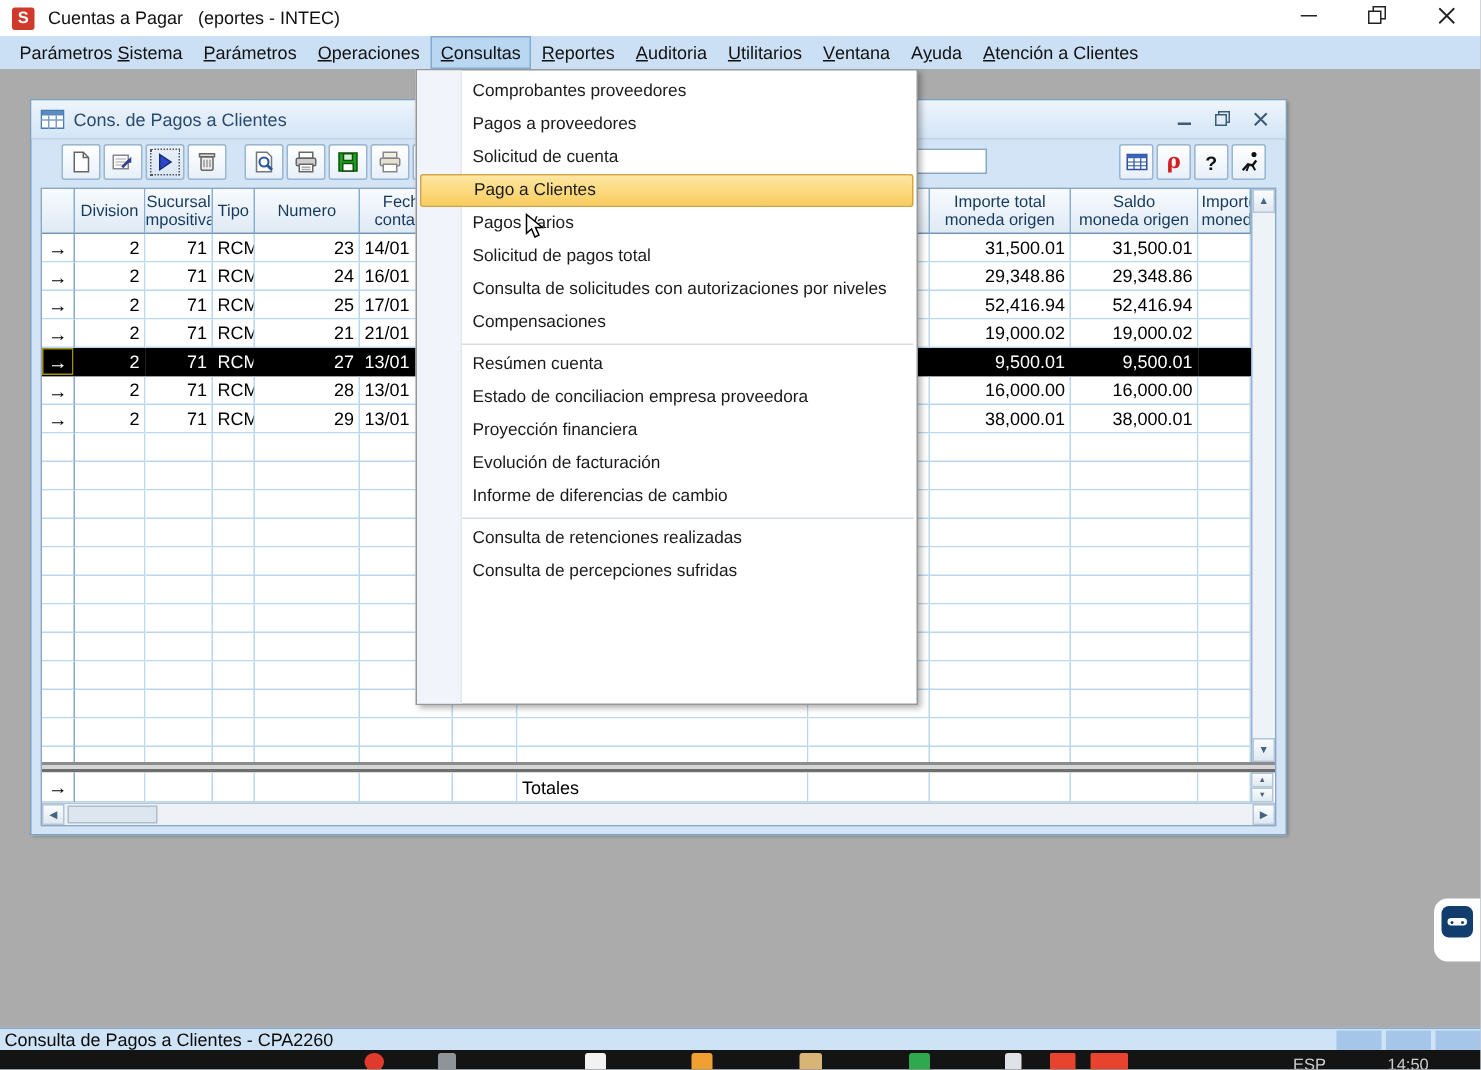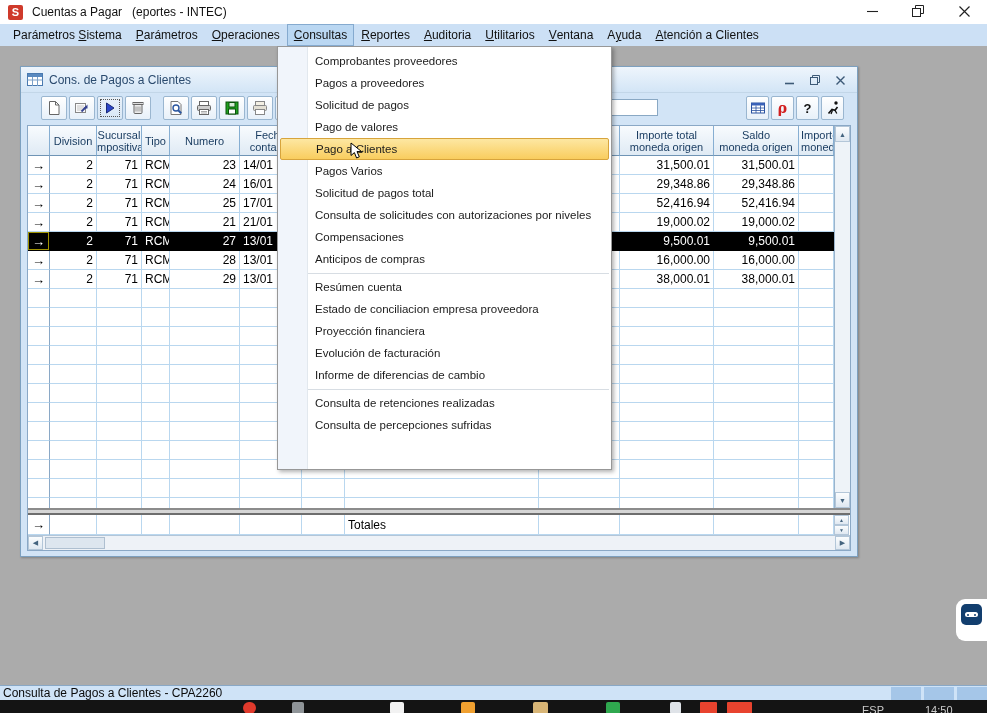--- a/index.html
+++ b/index.html
@@ -658,42 +658,36 @@
     <div class="ctx">
       <div class="menu-gutter"></div>
       <div class="menu-items">
           <div class="menu-item">
             <span>Comprobantes proveedores</span>
           </div>
           <div class="menu-item">
             <span>Pagos a proveedores</span>
           </div>
           <div class="menu-item">
-            <span>Solicitud de pagos</span>
-          </div>
-          <div class="menu-item">
-            <span>Pago de valores</span>
+            <span>Solicitud de cuenta</span>
           </div>
           <div class="menu-item hl">
             <span>Pago a Clientes</span>
           </div>
           <div class="menu-item">
             <span>Pagos Varios</span>
           </div>
           <div class="menu-item">
             <span>Solicitud de pagos total</span>
           </div>
           <div class="menu-item">
             <span>Consulta de solicitudes con autorizaciones por niveles</span>
           </div>
           <div class="menu-item">
             <span>Compensaciones</span>
-          </div>
-          <div class="menu-item">
-            <span>Anticipos de compras</span>
           </div>
           <div class="menu-sep"></div>
           <div class="menu-item">
             <span>Resúmen cuenta</span>
           </div>
           <div class="menu-item">
             <span>Estado de conciliacion empresa proveedora</span>
           </div>
           <div class="menu-item">
             <span>Proyección financiera</span>

